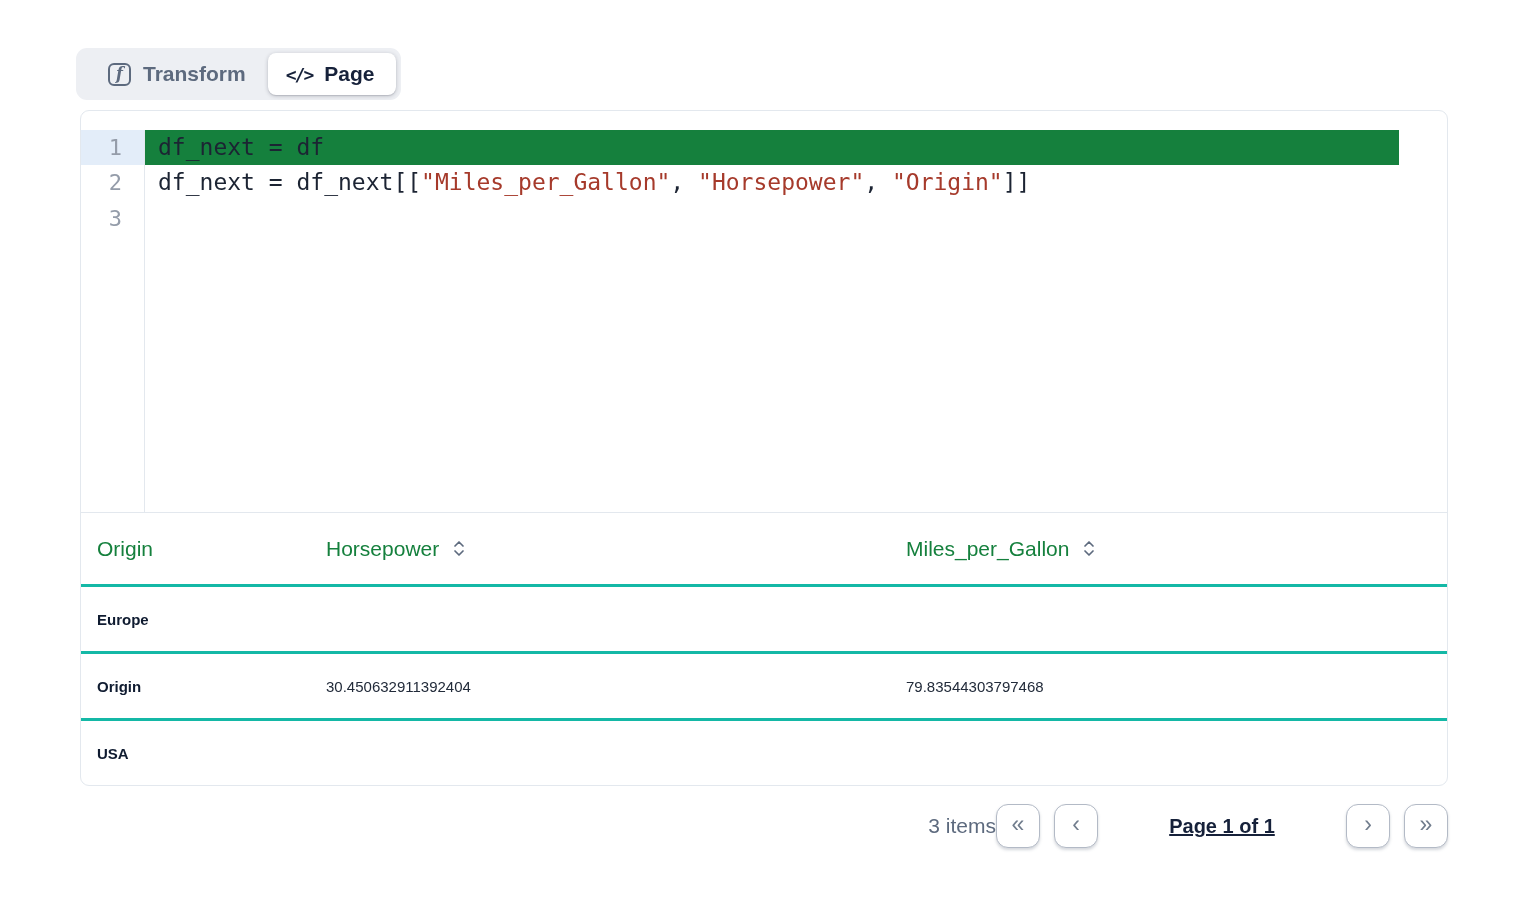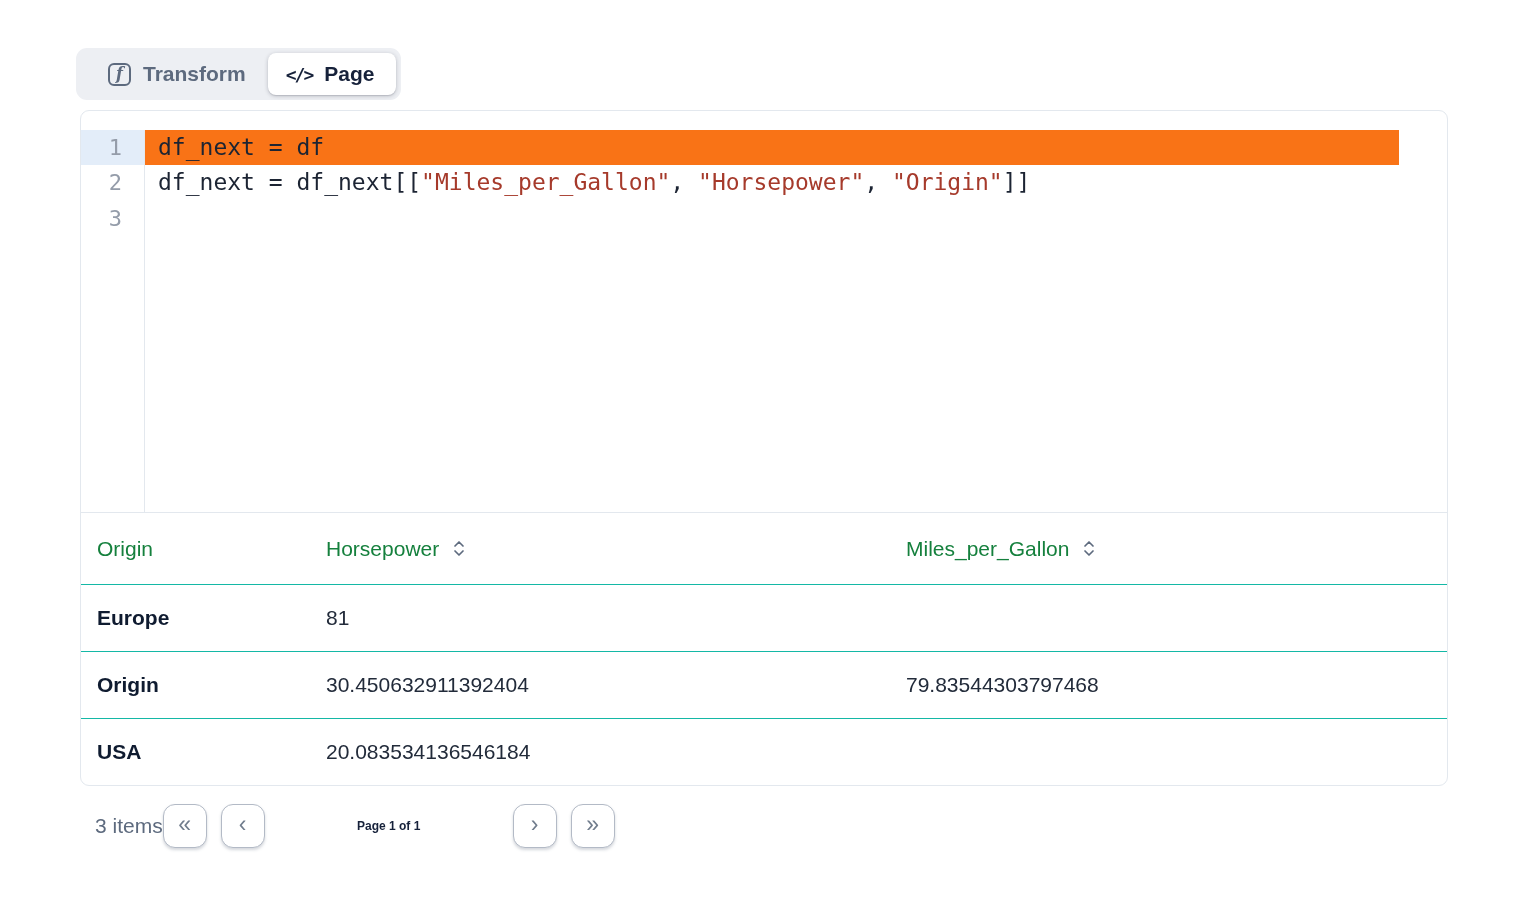--- a/index.html
+++ b/index.html
@@ -31,45 +31,45 @@
     border-bottom: 1px solid #e3e8ee; border-radius: 9px 9px 0 0; overflow: hidden; }
   .gutter { width: 64px; flex: 0 0 64px; border-right: 1px solid #e3e8ee;
     font-family: "DejaVu Sans Mono", monospace; font-size: 22px; color: #949ca9;
     text-align: right; }
   .gutter-num { height: 35.4px; line-height: 35.4px; padding-right: 22px; }
   .gutter-num.active { background: #e3edf9; }
   .code-lines { flex: 1; font-family: "DejaVu Sans Mono", monospace;
     font-size: 23px; color: #1c2433; }
   .code-line { height: 35.4px; line-height: 35.4px; padding-left: 13px;
     white-space: pre; }
-  .code-line.active { background: #f97316; margin-right: 48px; }
+  .code-line.active { background: #15803d; margin-right: 48px; }
   .seg-string { color: #a63a2b; }
 
   
   .thead, .trow { display: grid; grid-template-columns: 229px 580px 1fr;
     padding: 0 16px; align-items: center; }
   .thead { height: 71px; color: #15803d; font-size: 21px; }
   .th { display: flex; align-items: center; gap: 13px; cursor: pointer; }
   .sort-icon { display: inline-flex; }
-  .tbody .trow { height: 67px; border-top: 1px solid #14b8a6; font-size: 21px;
+  .tbody .trow { height: 67px; border-top: 3px solid #14b8a6; font-size: 15px;
     color: #222b3a; }
   .cell-origin { font-weight: 700; color: #0f1b30; }
 
   
   .footer { position: absolute; left: 80px; top: 793px; width: 1368px;
-    height: 66px; display: flex; align-items: center; justify-content: flex-start; }
+    height: 66px; display: flex; align-items: center; justify-content: flex-end; }
   .items-count { font-size: 21px; color: #5d6a7e; padding-left: 15px; }
   .pager { display: flex; align-items: center; }
   .pager button { width: 44px; height: 44px; background: #ffffff;
     border: 1px solid #b3bac6; border-radius: 12px; color: #717d8d;
     font-size: 23px; line-height: 1; cursor: pointer; font-family: "Liberation Sans", sans-serif;
     box-shadow: 0 2px 3px rgba(100,110,130,.28); padding-bottom: 4px; }
   .pager button + button { margin-left: 14px; }
-  .page-label { width: 228px; text-align: center; font-size: 12px;
-    font-weight: 600; color: #16213a; margin: 0 10px; }
+  .page-label { width: 228px; text-align: center; font-size: 20px;
+    font-weight: 600; color: #16213a; margin: 0 10px; text-decoration: underline; }
 </style>
 </head>
 <body>
 
 <div class="tabbar">
   <div class="tab tab-transform">
     <span class="fn-box">
         <i>f</i>
       </span>
     <span>Transform</span>
@@ -112,30 +112,28 @@
             <svg width="14" height="21" viewBox="0 0 14 21" fill="none">
               <path d="M3 8 L7 4 L11 8" stroke="#5d6a7e" stroke-width="1.7" stroke-linecap="round" stroke-linejoin="round"></path>
               <path d="M3 13 L7 17 L11 13" stroke="#5d6a7e" stroke-width="1.7" stroke-linecap="round" stroke-linejoin="round"></path>
             </svg>
           </span>
         </div>
       </div>
     <div class="tbody" id="tbody">
         <div class="trow">
           <div class="cell-origin">Europe</div>
-          <div class="cell-value">81</div>
         </div>
         <div class="trow">
           <div class="cell-origin">Origin</div>
           <div class="cell-value">30.450632911392404</div>
           <div class="cell-value">79.83544303797468</div>
         </div>
         <div class="trow">
           <div class="cell-origin">USA</div>
-          <div class="cell-value">20.083534136546184</div>
         </div>
       </div>
   </div>
 </div>
 
 <div class="footer">
   <span class="items-count">3 items</span>
   <div class="pager">
     <button>«</button>
     <button>‹</button>

